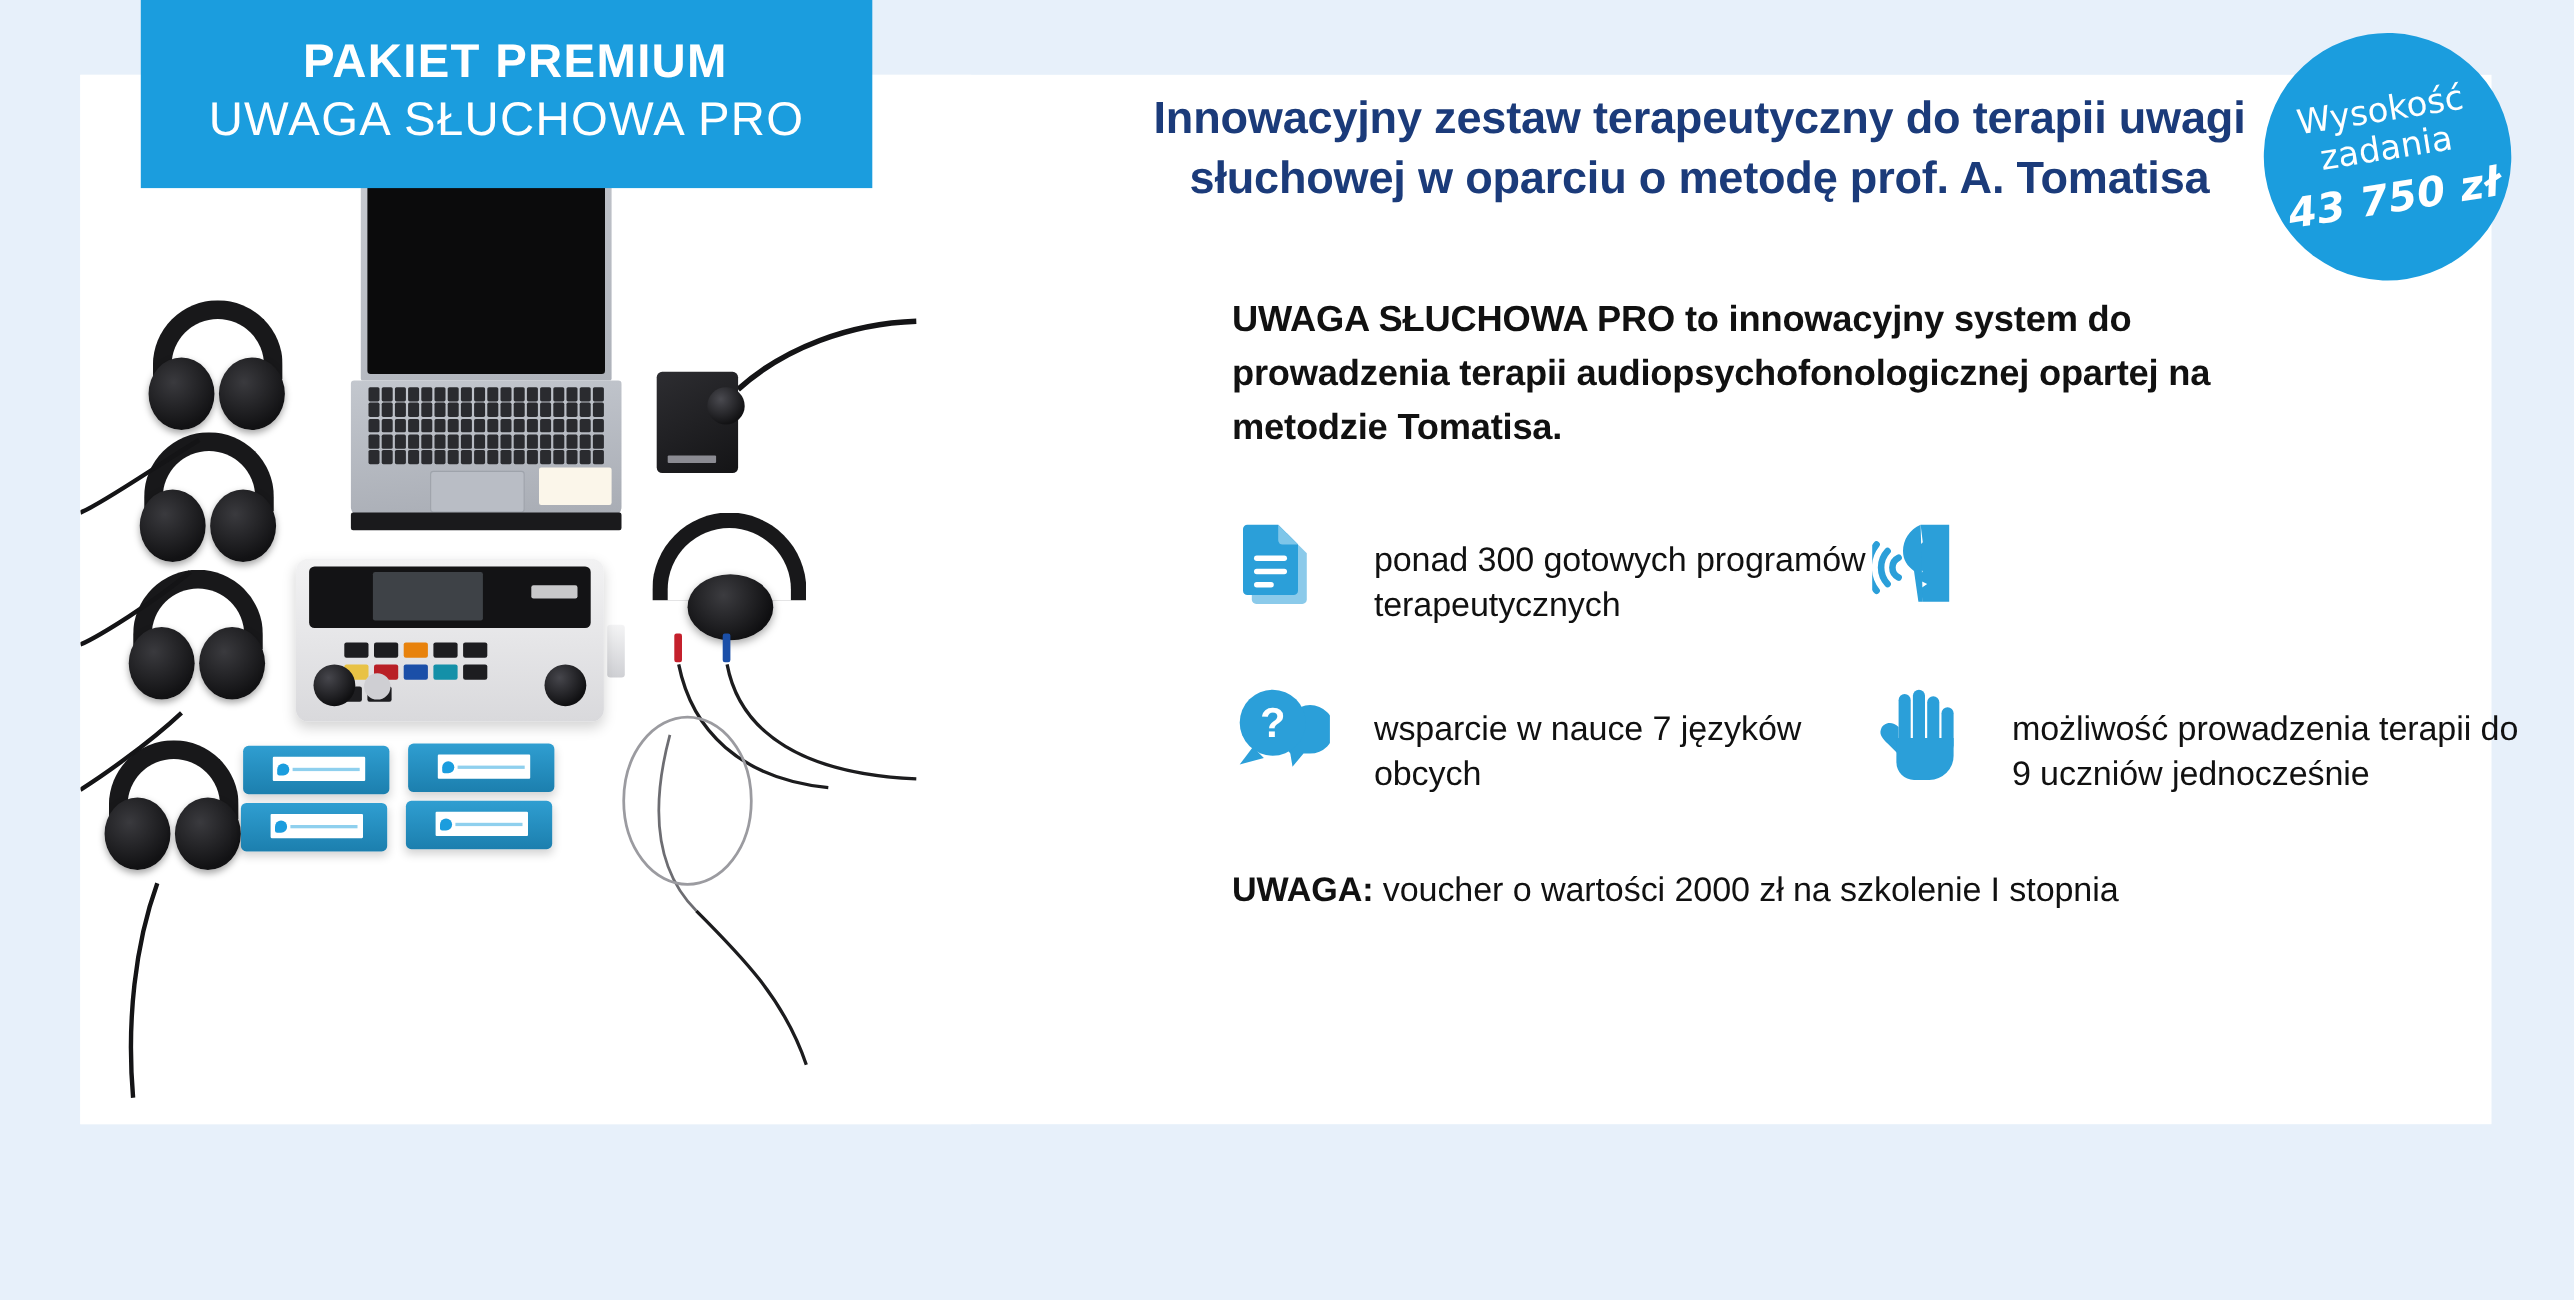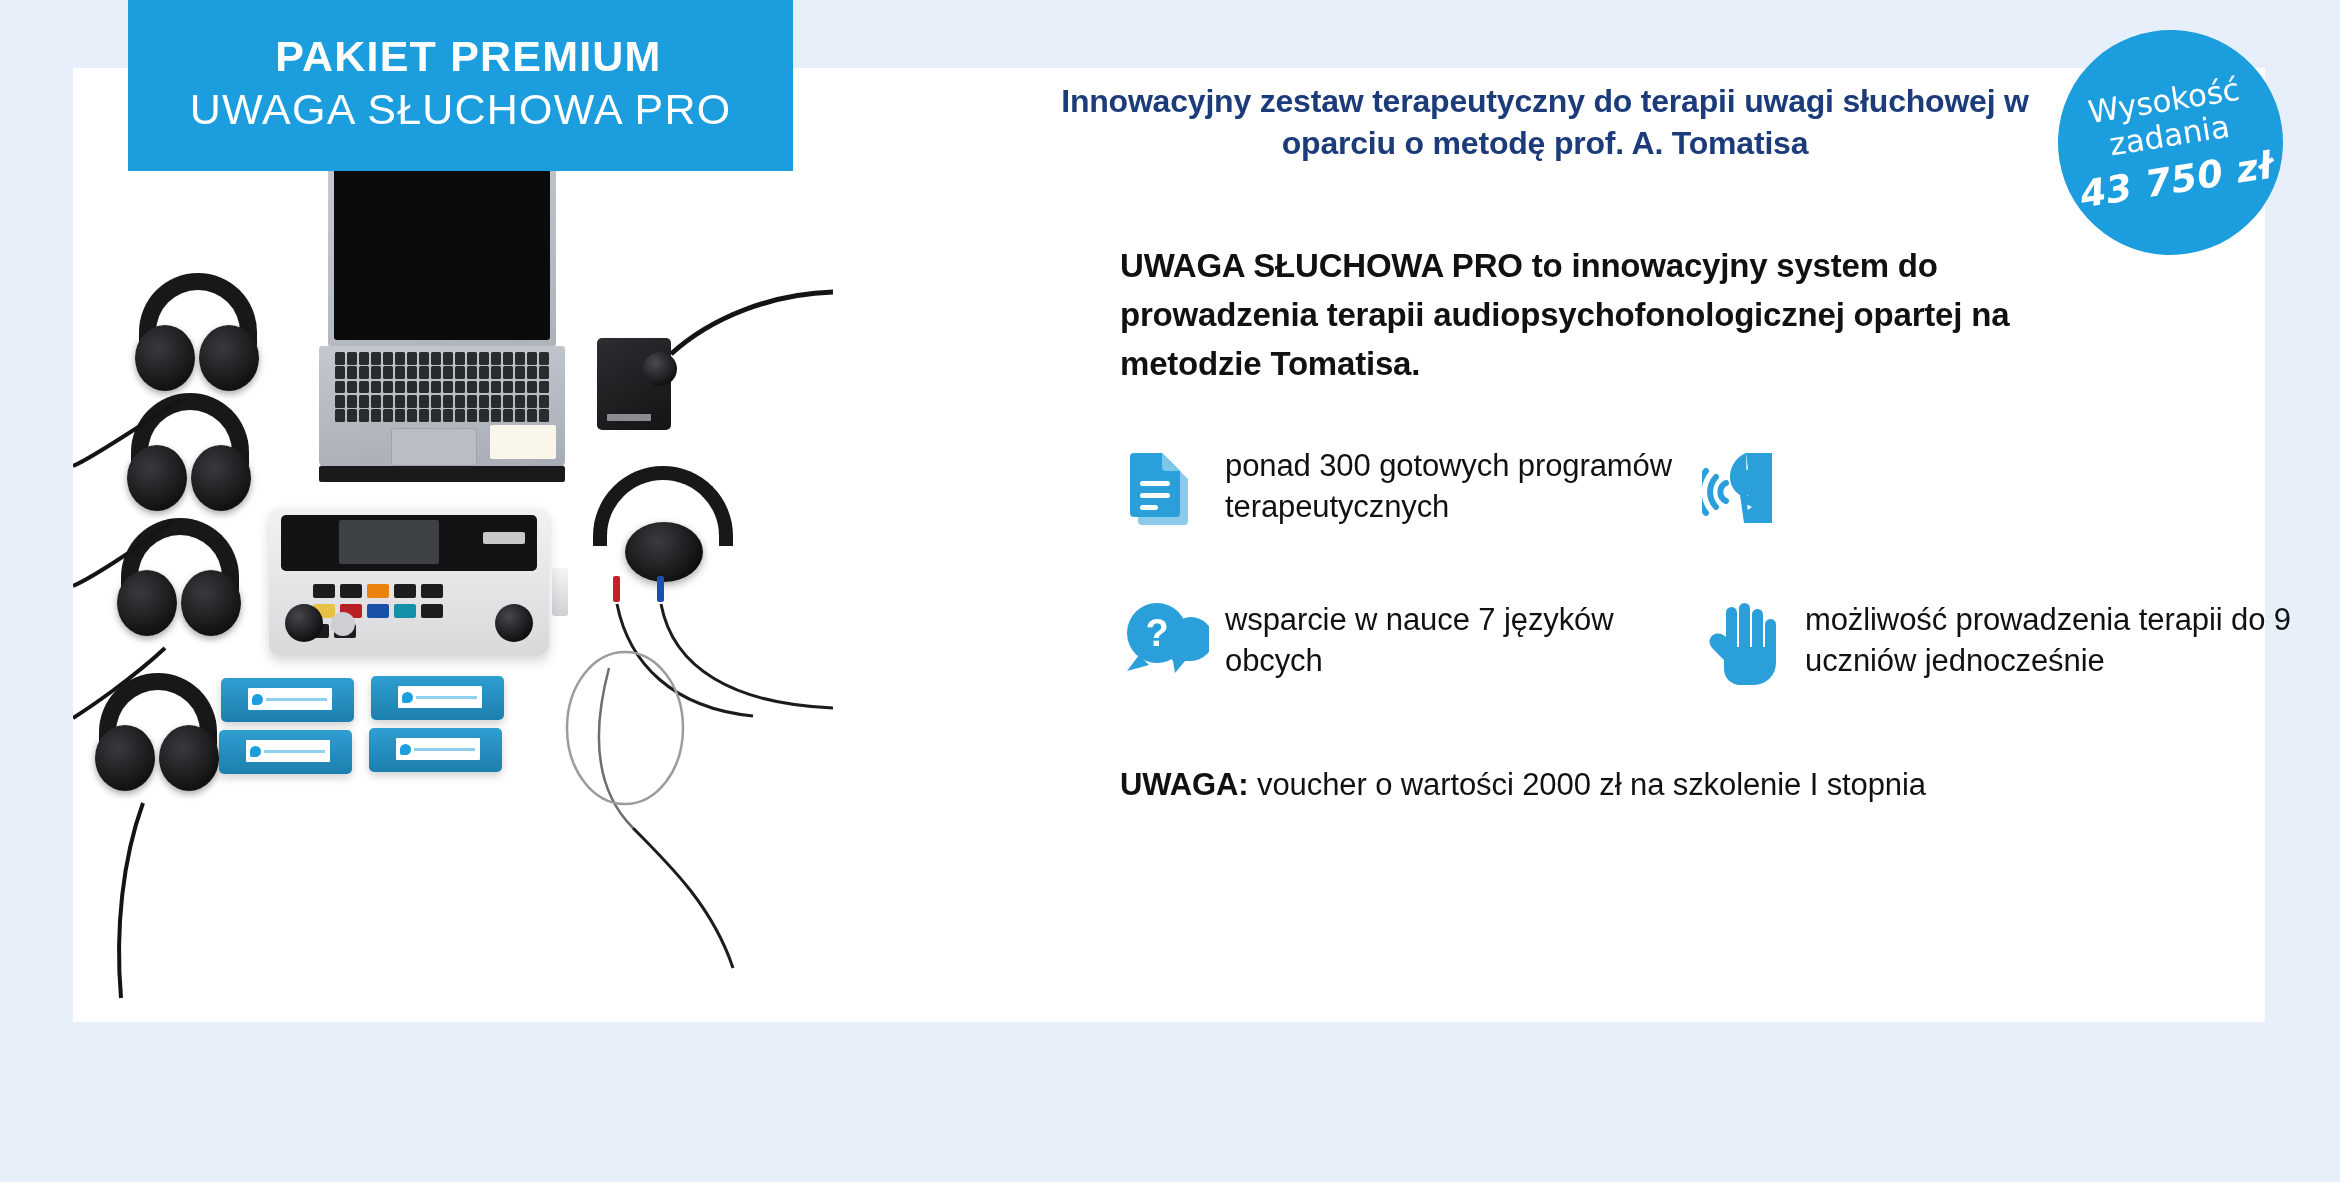--- a/index.html
+++ b/index.html
@@ -53,39 +53,39 @@
     font-family:"DejaVu Sans",sans-serif;
     font-style:italic;margin-top:6px;letter-spacing:.5px;
   }
 
   
   .right{
     position:absolute;left:880px;top:80px;
     width:1330px;height:930px;
   }
   .headline{
-    color:#1b3b7a;font-size:32px;font-weight:bold;
+    color:#1b3b7a;font-size:41px;font-weight:bold;
     line-height:1.32;text-align:center;
     width:1090px;margin:0 auto;
     letter-spacing:-.2px;
   }
   .lead{
     margin-top:78px;margin-left:240px;
     color:#111111;font-size:33px;font-weight:bold;
     line-height:1.48;max-width:980px;
     letter-spacing:-.2px;
   }
 
   
   .features{
     margin-top:54px;margin-left:240px;
     display:grid;grid-template-columns:580px 600px;
     row-gap:50px;
   }
-  .feat{display:flex;align-items:flex-start;gap:13px;}
+  .feat{display:flex;align-items:flex-end;gap:37px;}
   .feat-ico{
     width:92px;min-width:92px;height:100px;
     display:flex;align-items:flex-start;justify-content:center;
     padding-top:4px;
   }
   .feat-txt{
     color:#111111;font-size:31px;line-height:1.34;
     padding-top:2px;letter-spacing:-.1px;
   }
 

